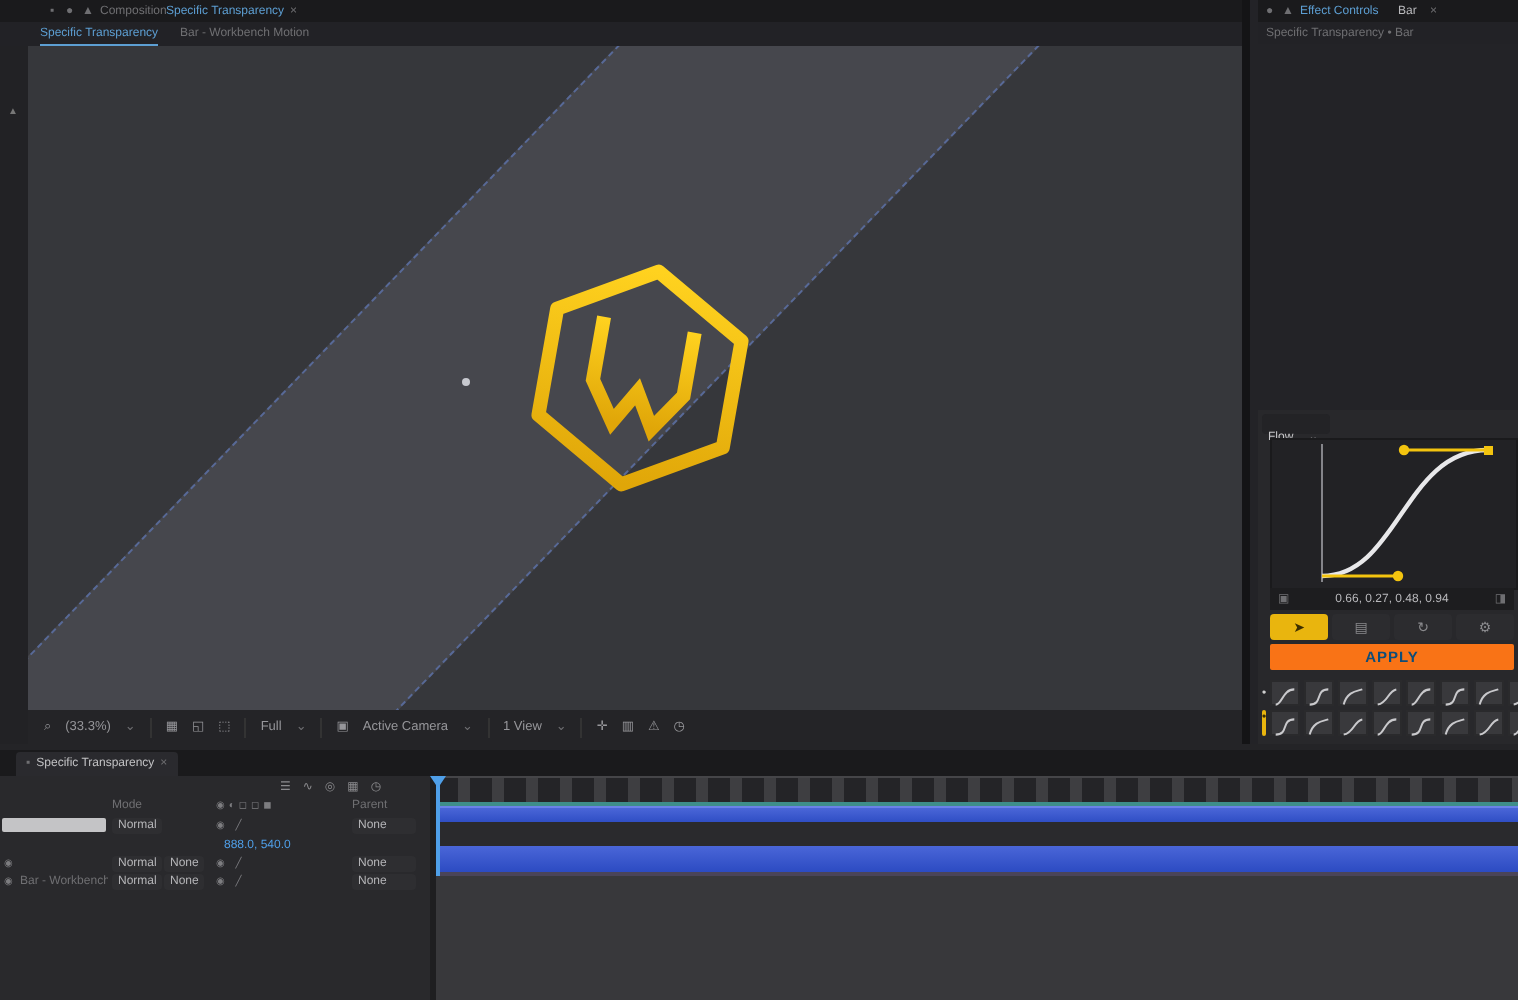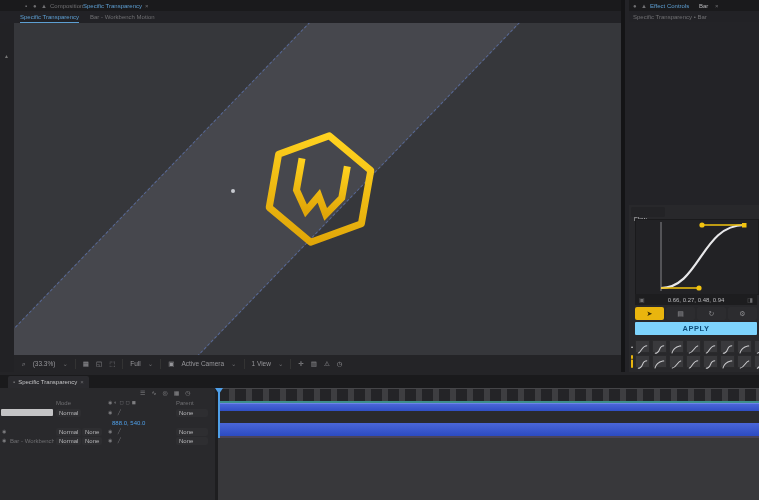--- a/index.html
+++ b/index.html
@@ -19,21 +19,21 @@
         border-right:1px dashed rgba(105,140,225,.5);}
   .toolbar{background:#242427;display:flex;align-items:center;gap:7px;
            padding:0 8px;box-sizing:border-box;color:#96969a;}
   .toolbar .sep{width:1px;height:10px;background:#333;}
   .panel-right{background:#232327;border-left:4px solid #141416;box-sizing:border-box;}
   .flow-box{background:#28282b;}
   .flow-graph{background:#222225;border:1px solid #1a1a1c;}
   .flow-valuebar{background:#1d1d1f;color:#b9b9bc;display:flex;align-items:center;justify-content:space-between;padding:0 4px;box-sizing:border-box;}
   .flow-tool{display:flex;align-items:center;justify-content:center;background:#2c2c2f;border-radius:2px;color:#8a8a8d;font-size:7px;}
   .flow-tool.active{background:#e9b50e;color:#3c2e00;}
-  .apply-btn{background:#7dd3fc;color:#0e4d79;font-weight:bold;font-size:7.5px;
+  .apply-btn{background:#f97316;color:#0e4d79;font-weight:bold;font-size:7.5px;
              display:flex;align-items:center;justify-content:center;border-radius:1px;letter-spacing:.5px;}
   .preset-row{display:flex;gap:2px;align-items:center;}
   .preset-tile{width:15px;height:13px;background:#39393c;border:1px solid #2a2a2c;box-sizing:border-box;}
   .tl-left{background:#29292c;}
   .tl-row{position:absolute;left:0;width:215px;height:8px;}
   .lightbar{background:#c4c4c6;border-radius:1px;}
   .ruler{background:repeating-linear-gradient(90deg,#242427 0 11px,#3e3e41 11px 17px);
          border-top:1px solid #454548;}
   .layerbar-blue{background:linear-gradient(#4a66d8,#2c4bc2);}
   .switch-dots{display:inline-block;color:#7d7d80;font-size:5px;letter-spacing:2px;}

